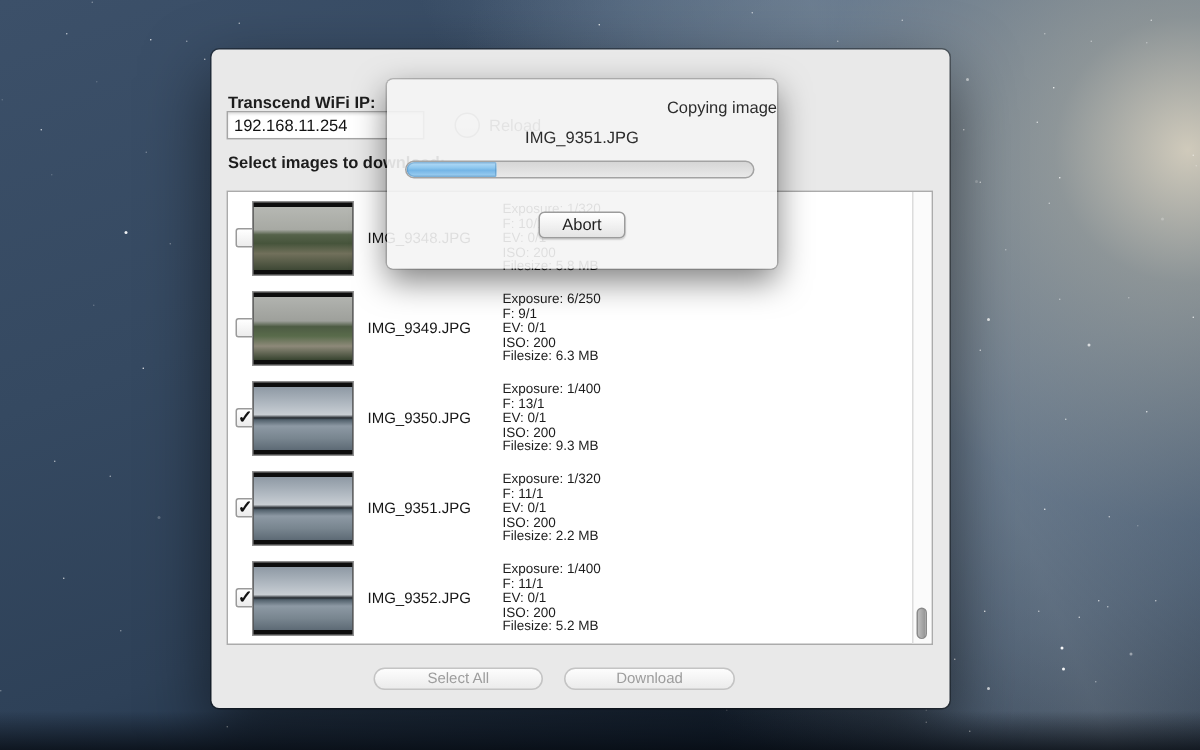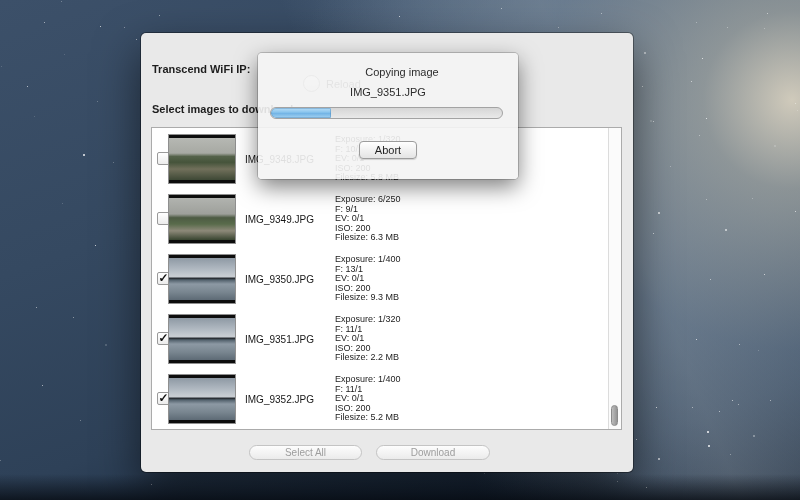--- a/index.html
+++ b/index.html
@@ -59,21 +59,21 @@
   .pill{position:absolute;height:15px;border-radius:8px;border:1px solid #c4c4c4;
     background:linear-gradient(#fdfdfd,#ebebeb);font-family:"Liberation Sans",sans-serif;
     font-size:10px;color:#9d9d9d;text-align:center;line-height:13px;padding:0;}
   .select-all{left:108px;top:412px;width:113px;}
   .download{left:235px;top:412px;width:114px;}
 
   
   .dialog{position:absolute;left:258px;top:53px;width:260px;height:126px;border-radius:4px;
     background:rgba(244,244,244,0.90);
     box-shadow:0 8px 22px rgba(0,0,0,0.5), 0 0 0 1px rgba(0,0,0,0.18);}
-  .dlg-title{position:absolute;left:0;right:0;top:13px;text-align:center;font-size:11px;color:#2c2c2c;padding-left:28px;}
+  .dlg-title{position:absolute;left:0;right:0;top:13px;text-align:right;font-size:11px;color:#2c2c2c;padding-left:28px;}
   .dlg-file{position:absolute;left:0;right:0;top:33px;text-align:center;font-size:11px;color:#2c2c2c;}
   .progress{position:absolute;left:12px;top:54px;width:231px;height:10px;border:1px solid #a3a3a3;border-radius:6px;
     background:linear-gradient(#d6d6d6,#e9e9e9);overflow:hidden;}
   .progress .fill{height:100%;border-radius:5px 1px 1px 5px;
     background:linear-gradient(to bottom,#b9def7 0%,#8cc6ee 40%,#74b5e6 55%,#a3d2f2 100%);
     box-shadow:inset 0 0 0 1px rgba(70,130,180,0.4);}
   .abort{position:absolute;left:50%;top:88px;transform:translateX(-50%);width:58px;height:18px;border-radius:4px;
     border:1px solid #9c9c9c;background:linear-gradient(#ffffff,#e4e4e4);
     font-family:"Liberation Sans",sans-serif;font-size:11px;color:#1f1f1f;padding:0;
     box-shadow:0 1px 1px rgba(0,0,0,0.15);}
@@ -221,20 +221,21 @@
       <i style="left: 499px; top: 368px; width: 2px; height: 2px; opacity: 0.66;"></i>
       <i style="left: 774px; top: 145px; width: 2px; height: 2px; opacity: 0.23;"></i>
       <i style="left: 83px; top: 154px; width: 2px; height: 2px; opacity: 0.92;"></i>
       <i style="left: 579px; top: 273px; width: 1px; height: 1px; opacity: 0.63;"></i>
       <i style="left: 621px; top: 93px; width: 1px; height: 1px; opacity: 0.75;"></i>
     </div>
 
   <div class="window">
 
     <div class="label ip-label">Transcend WiFi IP:</div>
+    <input class="ip-input" value="192.168.11.254" style="">
     <div class="reload-btn">
       <span class="reload-circle"></span>
       <span>Reload</span>
     </div>
 
     <div class="label list-label">Select images to download:</div>
 
     <div class="image-list">
       <div id="rows">
           <div class="row">

